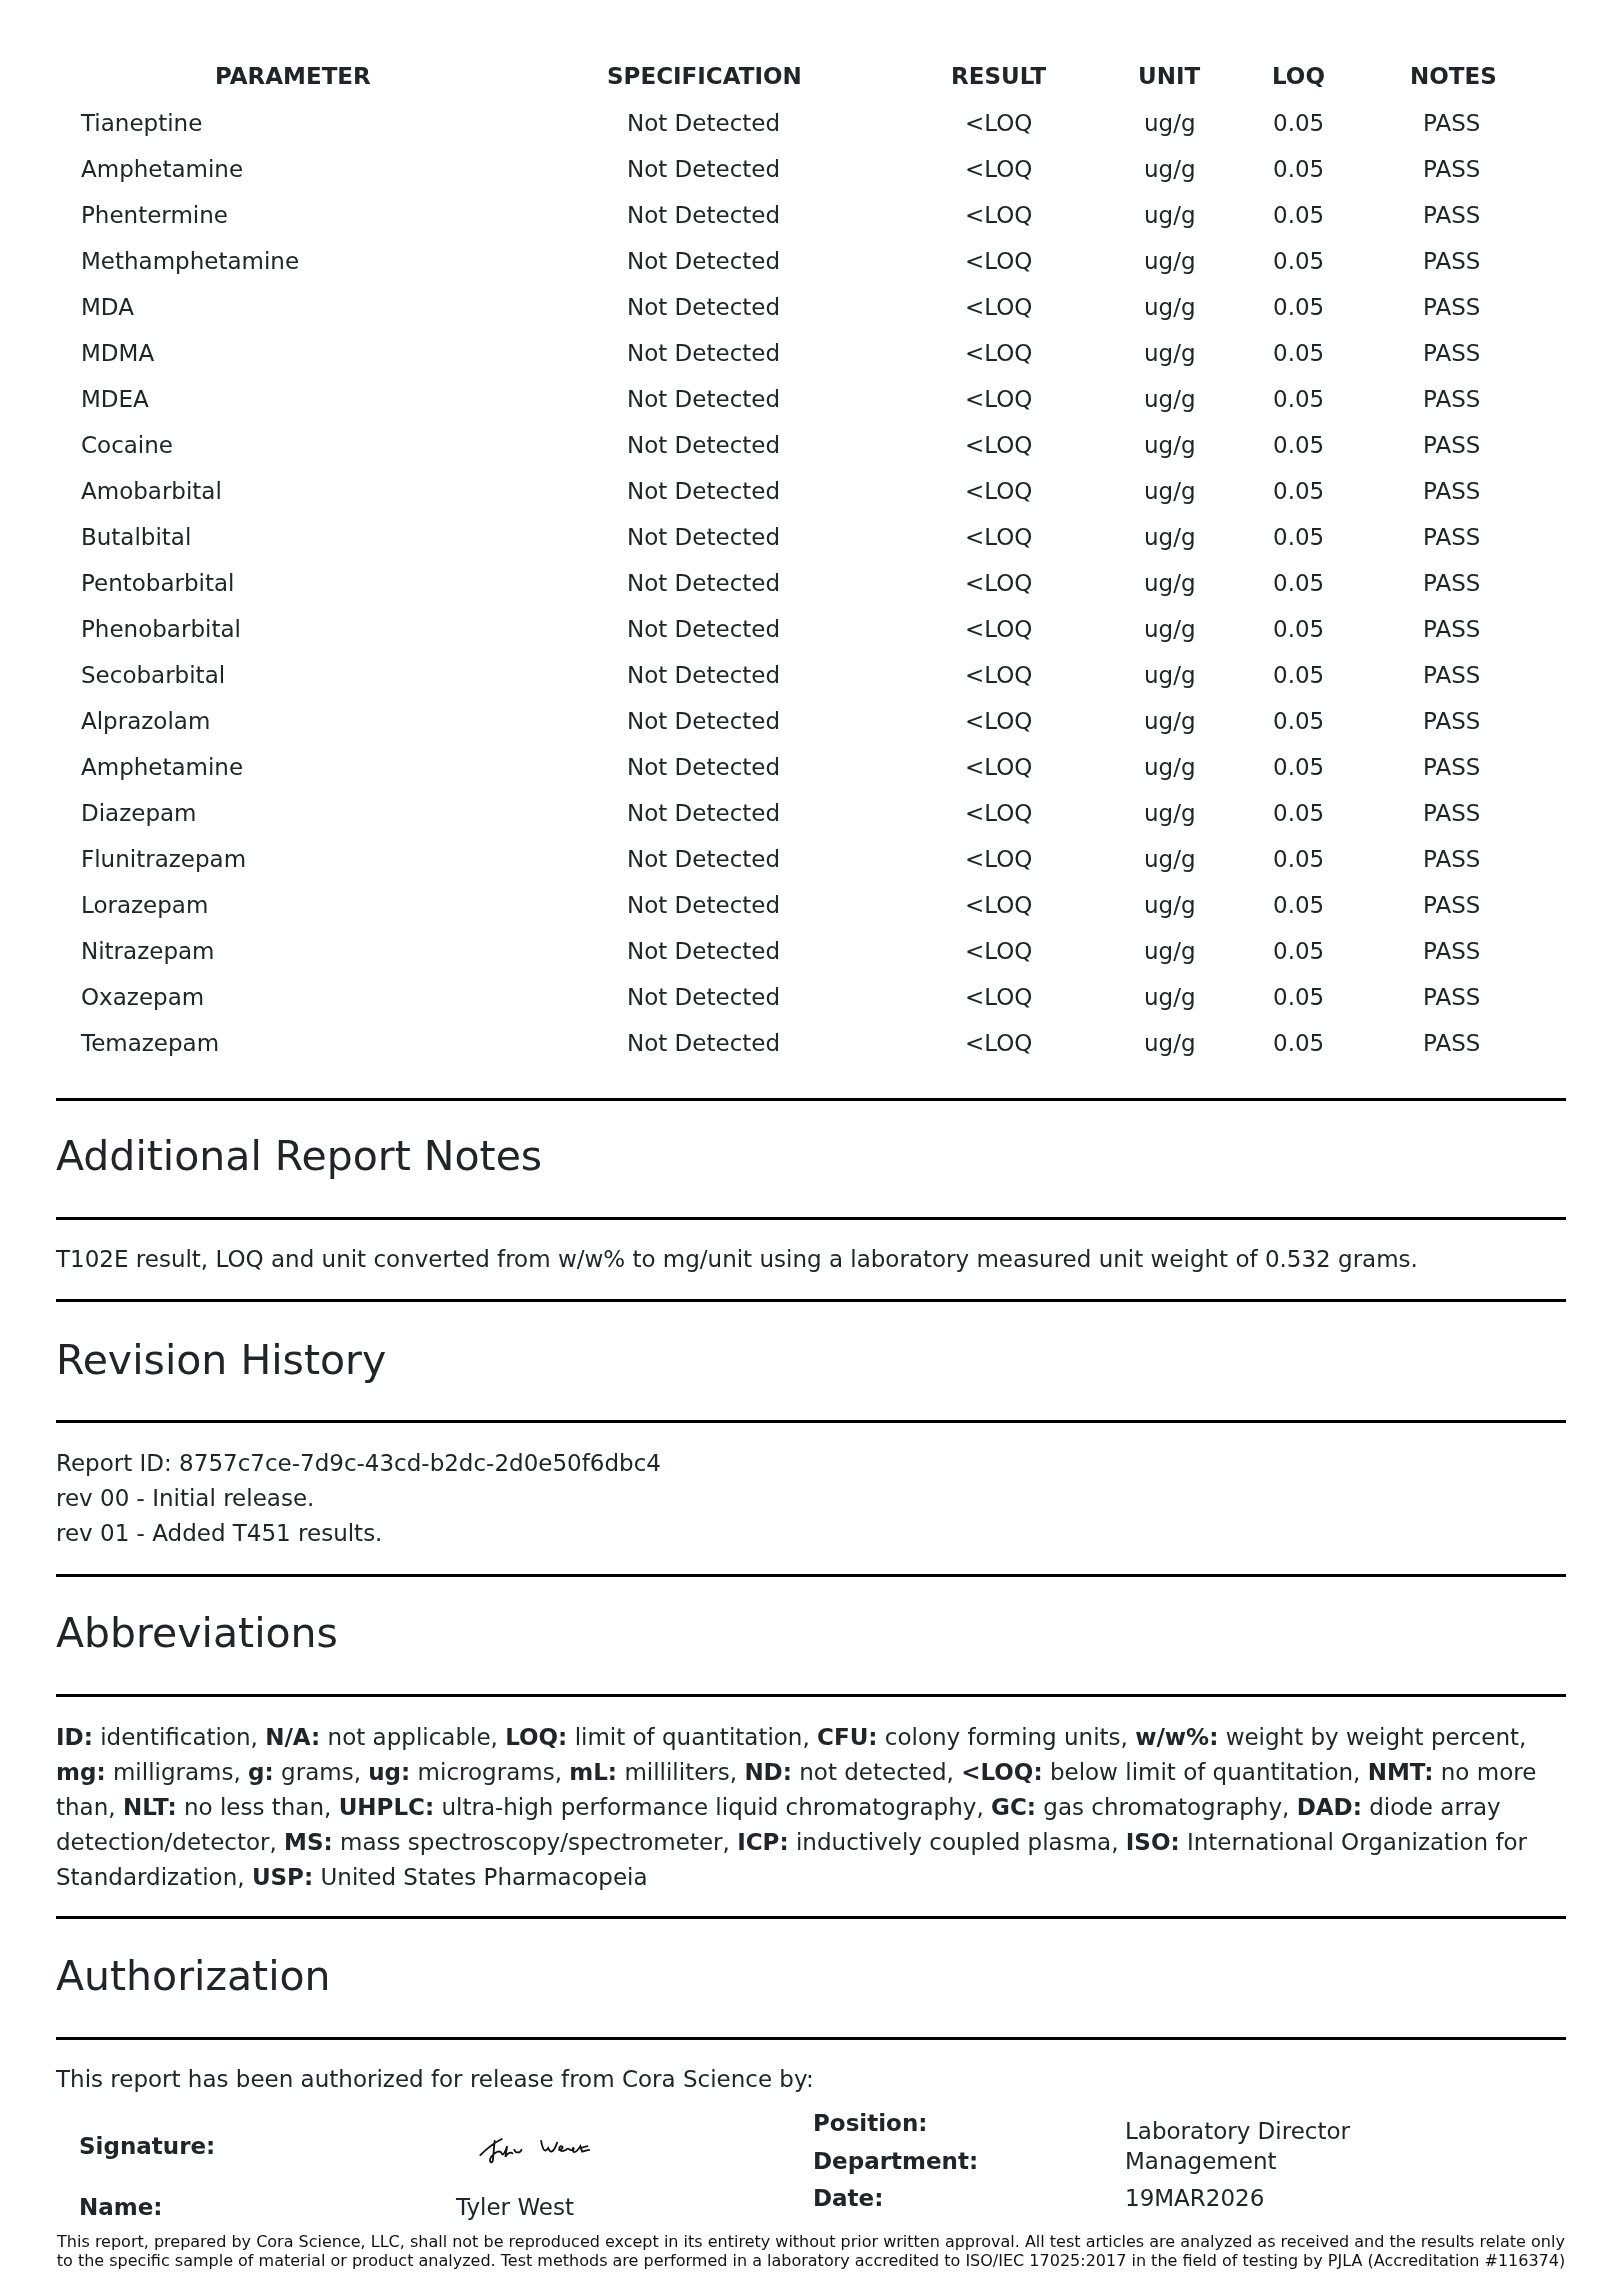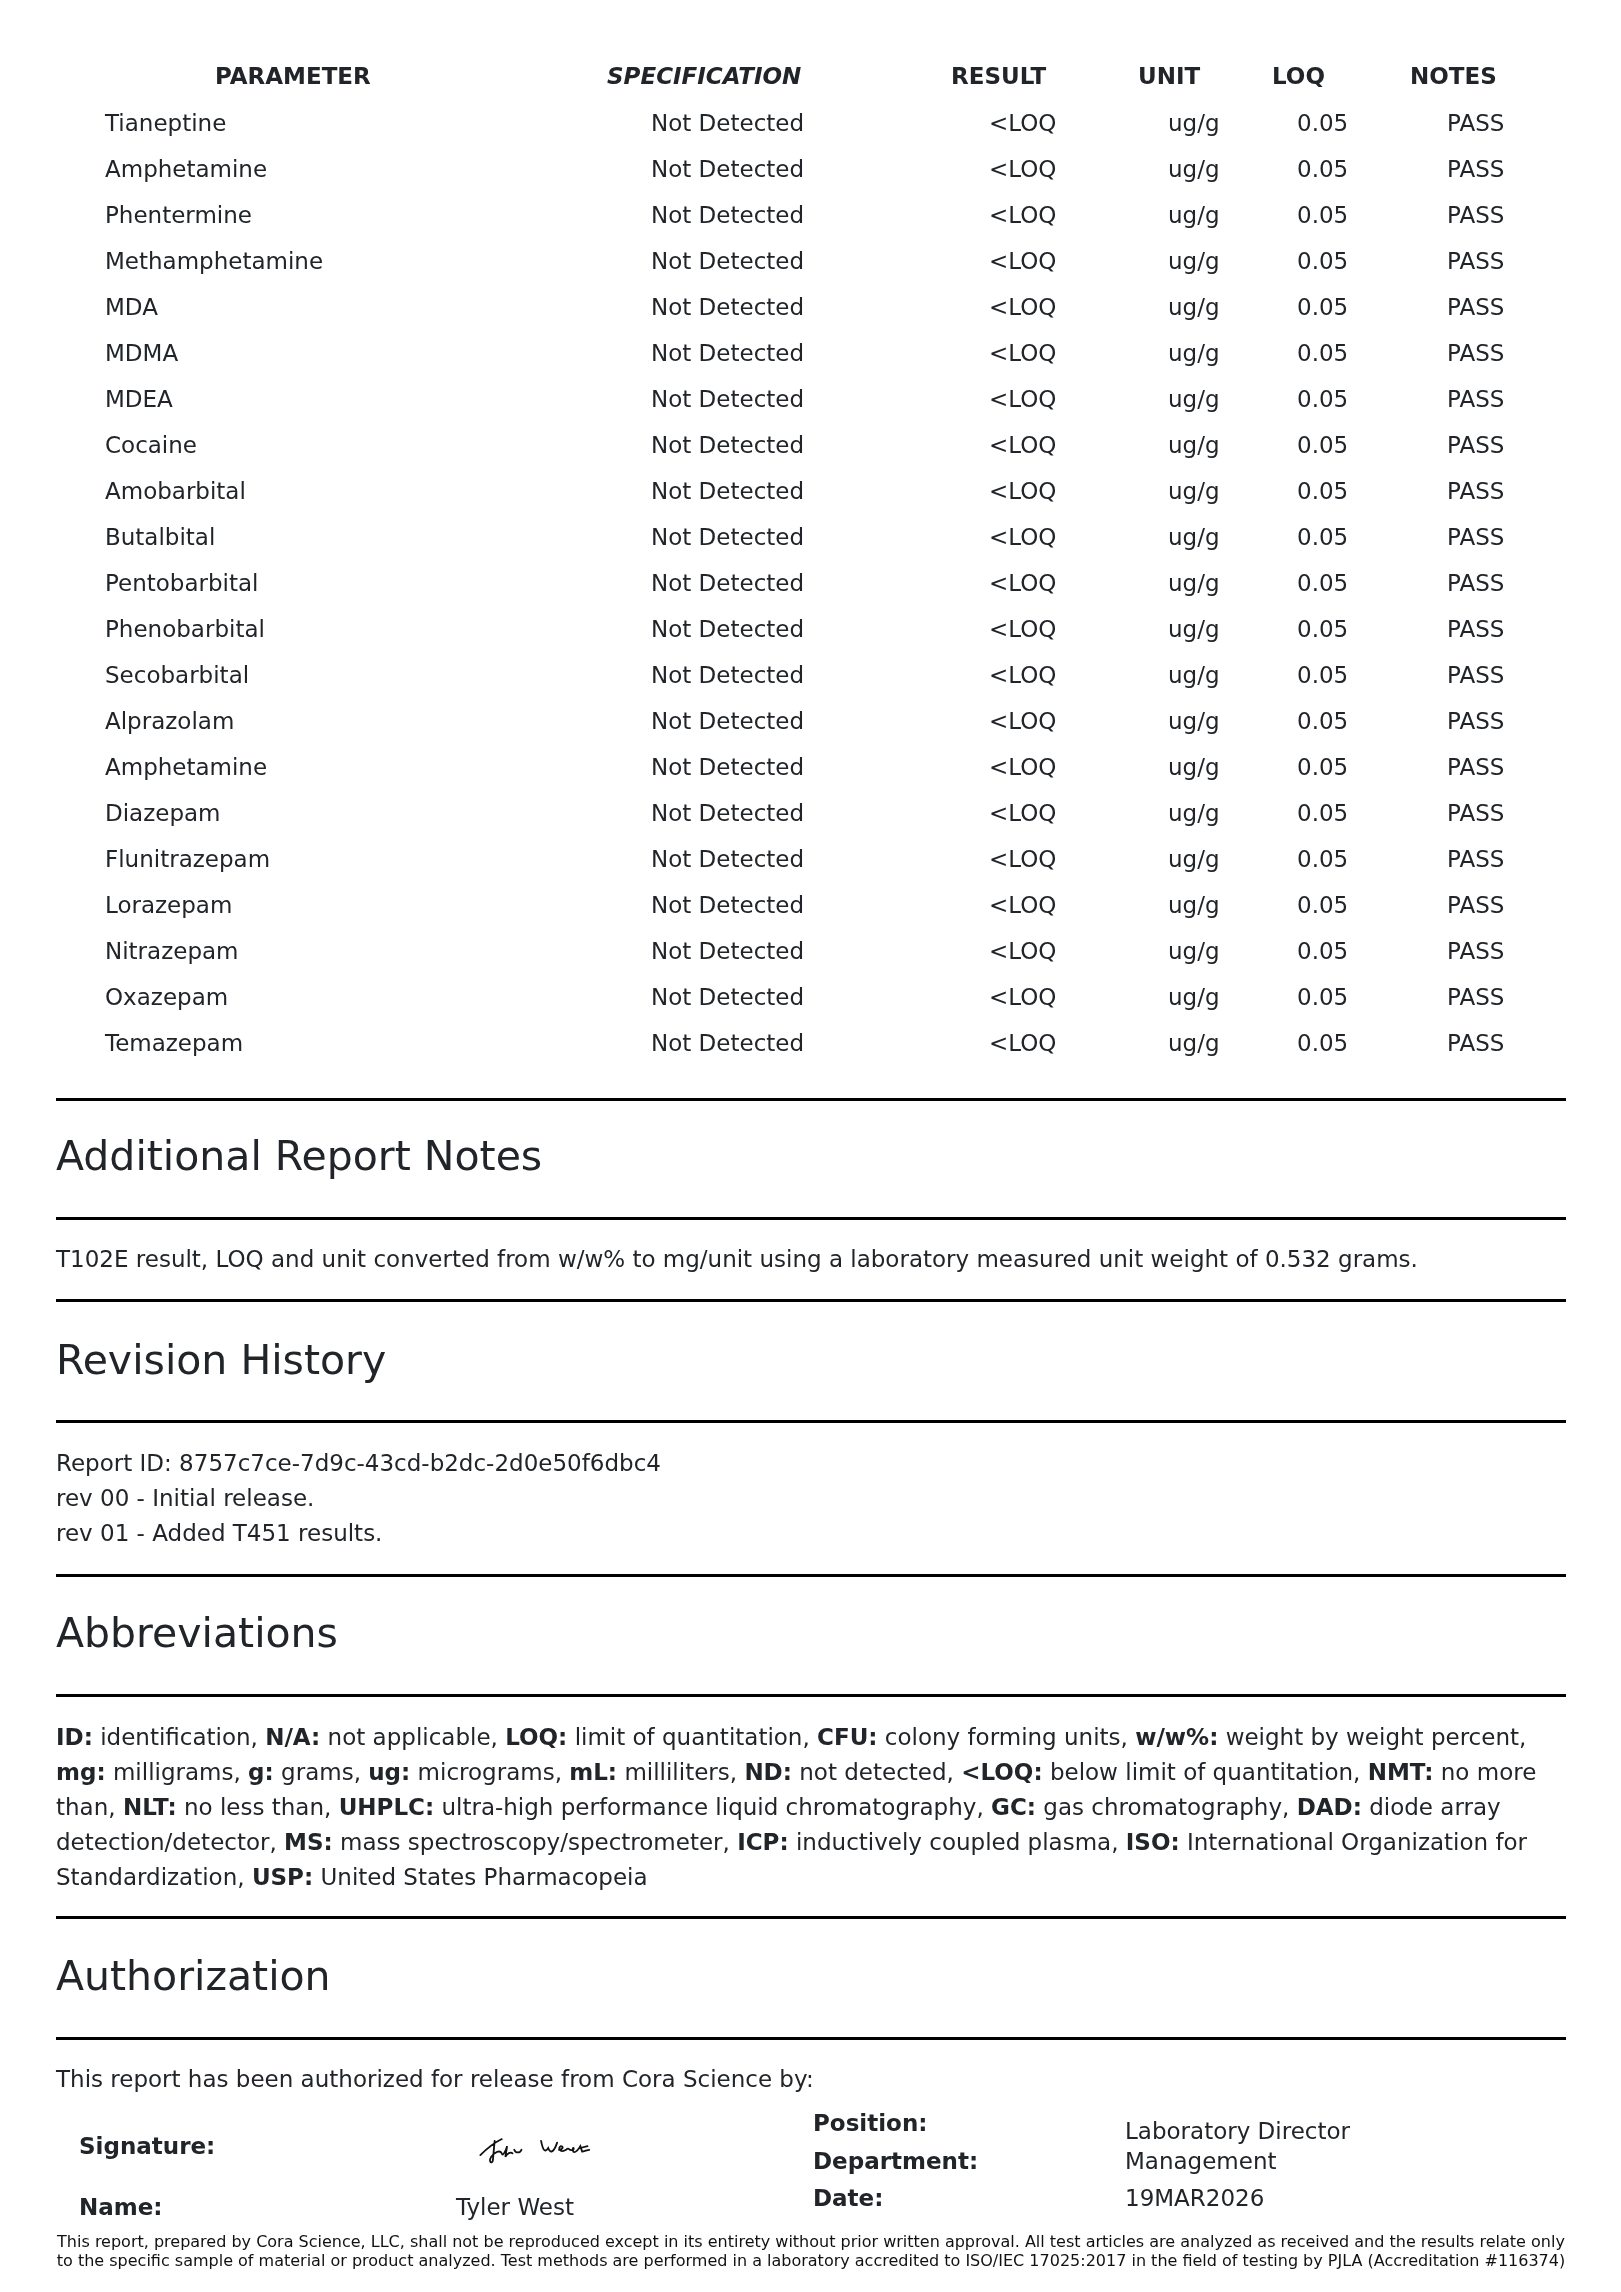--- a/index.html
+++ b/index.html
@@ -18,27 +18,27 @@
   .hdr span { position: absolute; top: 0; white-space: nowrap; }
   .hdr .h-left { left: 0; }
   .hdr .h-mid { left: 542px; }
   .hdr .h-right { right: 0; }
 
   
   .thead { position: absolute; top: 63px; left: 0; width: 1622px; height: 30px;
            font-size: 23px; font-weight: bold; color: #212529; }
   .thead span, .trow span { position: absolute; white-space: nowrap; }
   .c-param-h { left: 215px; }
-  .c-spec-h  { left: 607px; font-style: italic; }
+  .c-spec-h  { left: 607px; }
   .c-res-h   { left: 951px; }
   .c-unit-h  { left: 1138px; }
   .c-loq-h   { left: 1272px; }
   .c-notes-h { left: 1410px; }
 
-  .trows { position: absolute; top: 107px; left: 0; width: 1524px; margin-left: 24px; }
+  .trows { position: absolute; top: 107px; left: 0; width: 1524px; }
   .trow { position: relative; height: 46px; font-size: 23px; color: #212529; }
   .trow span { top: 2.7px; }
   .c-param { left: 81px; }
   .c-spec  { left: 627px; }
   .c-res   { left: 965px; }
   .c-unit  { left: 1144px; }
   .c-loq   { left: 1273px; }
   .c-notes { left: 1423px; }
 
   .rule { position: absolute; left: 56px; right: 56px; height: 2.7px; background: #000; }

